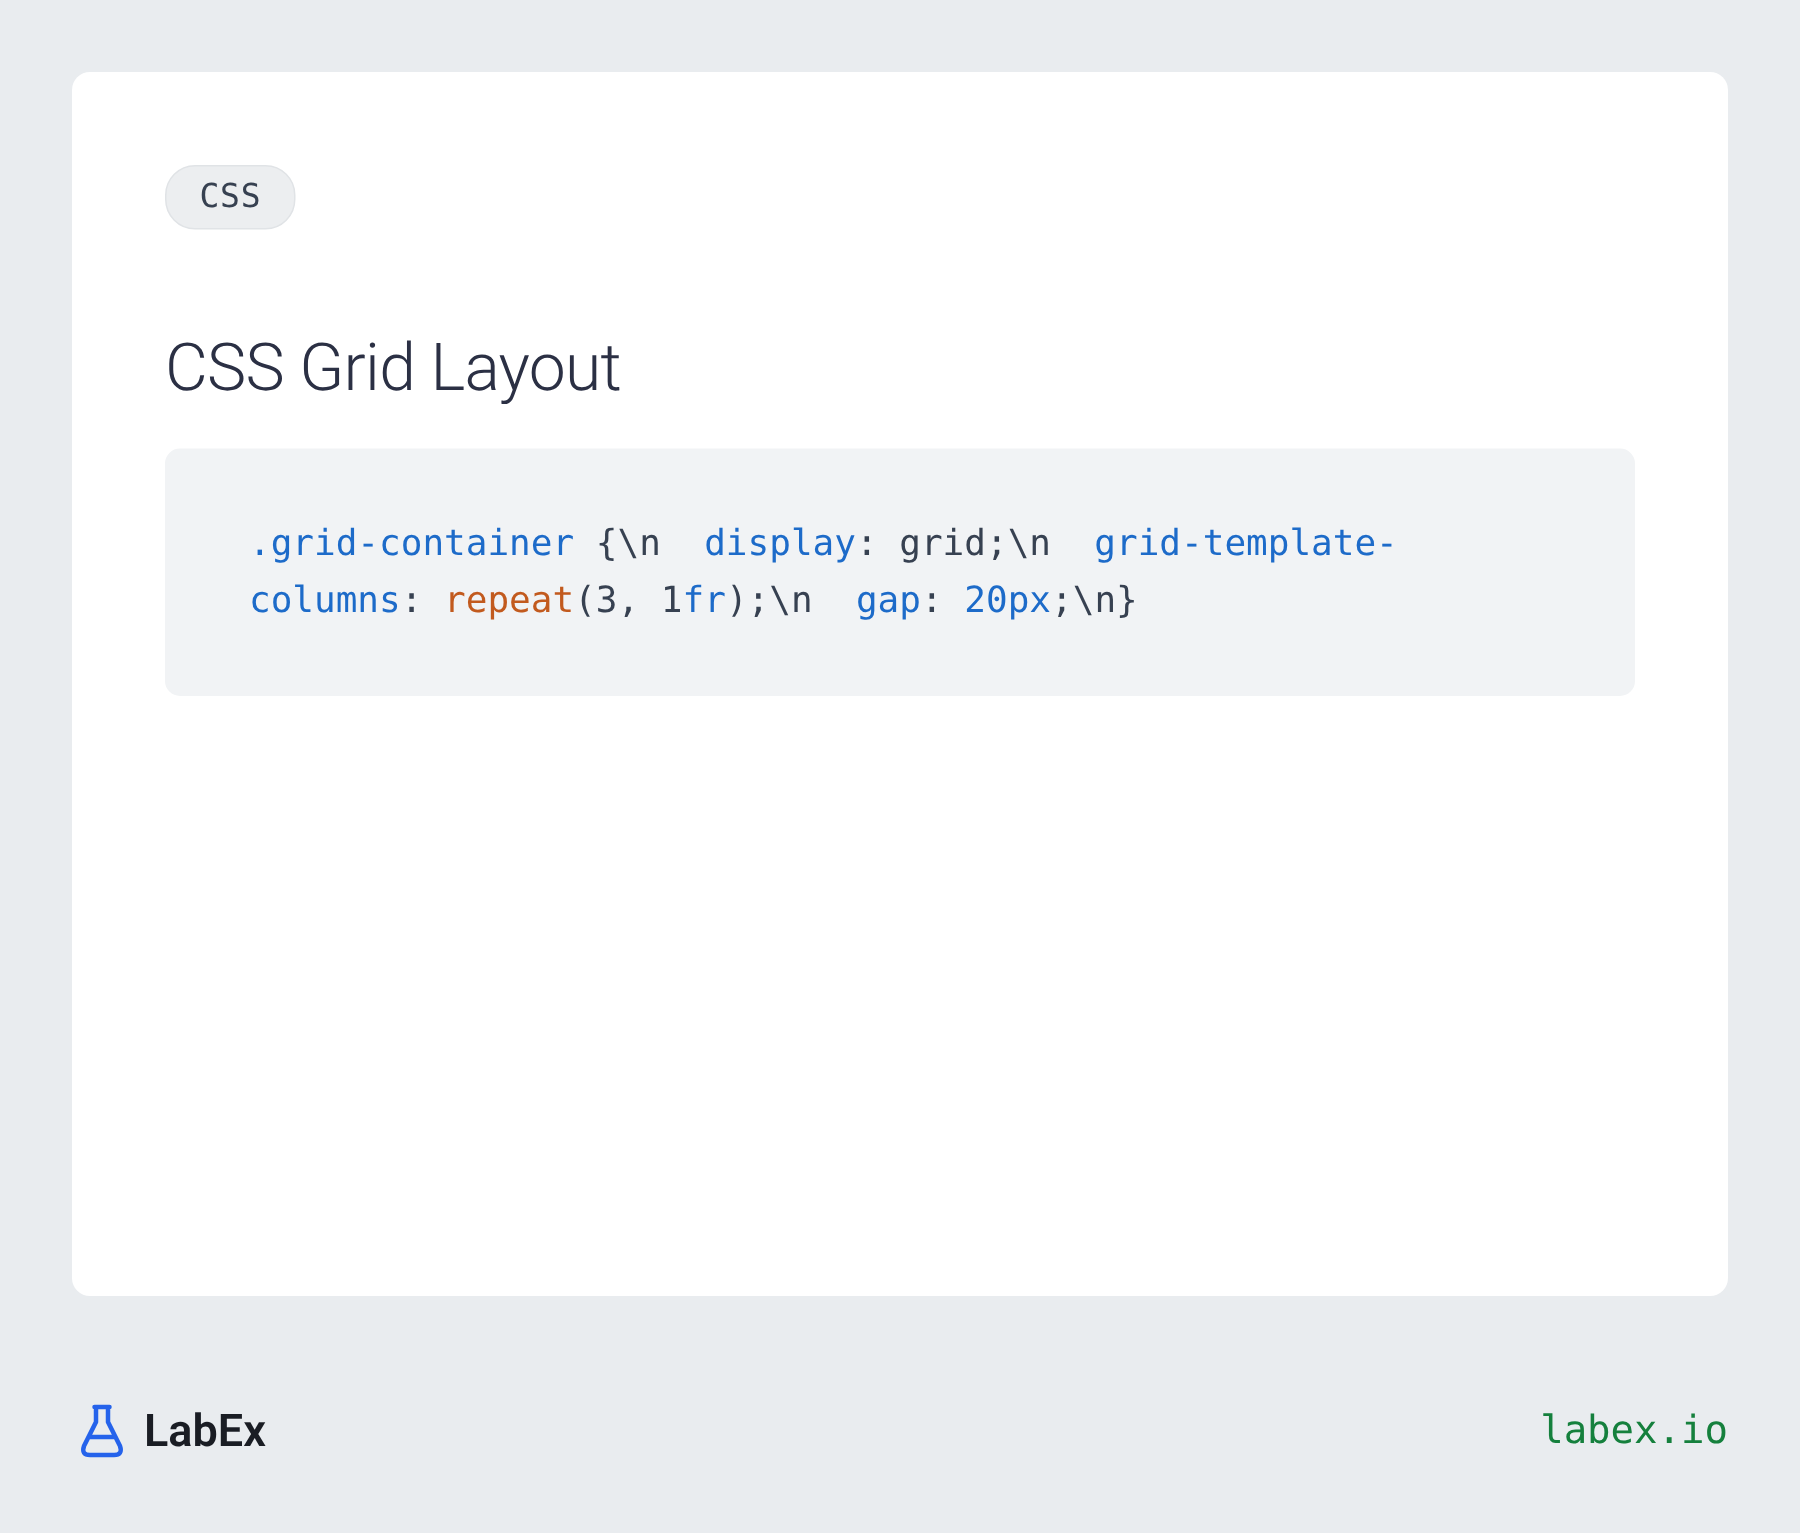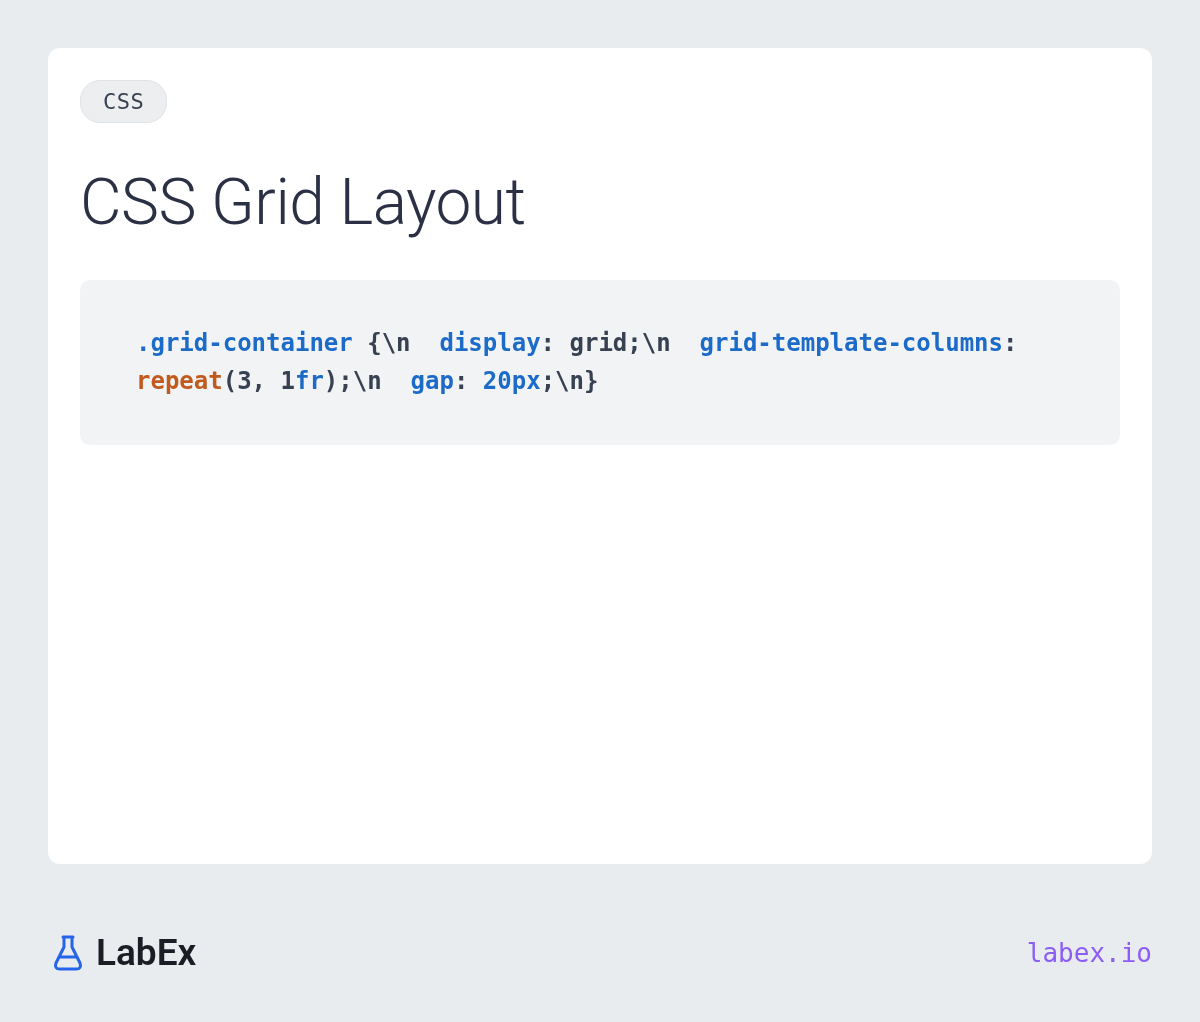--- a/index.html
+++ b/index.html
@@ -11,66 +11,65 @@
       background-color: #e9ecef;
       font-family: -apple-system, BlinkMacSystemFont, 'Segoe UI', Roboto, sans-serif;
       width: 1200px;
       height: 1022px;
       padding: 48px;
       position: relative;
     }
     .card {
       background-color: #ffffff;
       border-radius: 12px;
-      padding: 32px;
+      padding: 62px;
       min-height: 816px;
     }
     .tag {
       display: inline-block;
       background-color: #eceef0;
       border: 1px solid #e0e3e6;
       border-radius: 20px;
       padding: 8px 22px;
       font-family: 'SF Mono', 'Monaco', 'Consolas', monospace;
       font-size: 22px;
       color: #374151;
       letter-spacing: 0.5px;
     }
     .page-title {
-      font-size: 64px;
+      font-size: 44px;
       font-weight: 300;
       color: #2b3044;
-      margin-top: 42px;
+      margin-top: 66px;
       letter-spacing: -0.5px;
     }
     .description {
       font-family: 'SF Mono', 'Monaco', 'Consolas', monospace;
       font-size: 26px;
       color: #5a6270;
       margin-top: 56px;
       line-height: 1.8;
     }
     .section-heading {
       font-size: 30px;
       font-weight: 500;
       color: #1a1d24;
       margin-top: 56px;
     }
     .code-block {
       background-color: #f1f3f5;
       border-radius: 10px;
       padding: 44px 56px;
-      margin-top: 40px;
+      margin-top: 28px;
       font-family: 'SF Mono', 'Monaco', 'Consolas', monospace;
       font-size: 24px;
       line-height: 1.6;
       color: #374151;
       white-space: pre-wrap;
       word-wrap: break-word;
-      font-weight: bold;
     }
     .code-selector { color: #1d6bc9; }
     .code-property { color: #1d6bc9; }
     .code-function { color: #c25a1e; }
     .code-value { color: #1d6bc9; }
     .code-unit { color: #1d6bc9; }
     .code-plain { color: #374151; }
     .footer {
       position: absolute;
       bottom: 48px;
@@ -83,28 +82,28 @@
     .logo-wrapper {
       display: flex;
       align-items: center;
       gap: 8px;
     }
     .logo-icon {
       width: 40px;
       height: 40px;
     }
     .logo-text {
-      font-size: 37px;
+      font-size: 30px;
       font-weight: 600;
       color: #1a1d24;
     }
     .footer-url {
       font-family: 'SF Mono', 'Monaco', 'Consolas', monospace;
       font-size: 26px;
-      color: #8b5cf6;
+      color: #15803d;
       text-align: center;
     }
   </style>
 </head>
 <body>
 
 <div class="card">
   <span class="tag">CSS</span>
   <h1 class="page-title">CSS Grid Layout</h1>
   <div class="code-block"><span class="code-selector">.grid-container</span><span class="code-plain"> {\n  </span><span class="code-property">display</span><span class="code-plain">: grid;\n  </span><span class="code-property">grid-template-columns</span><span class="code-plain">: </span><span class="code-function">repeat</span><span class="code-plain">(3, 1</span><span class="code-unit">fr</span><span class="code-plain">);\n  </span><span class="code-property">gap</span><span class="code-plain">: </span><span class="code-value">20px</span><span class="code-plain">;\n}</span></div>

